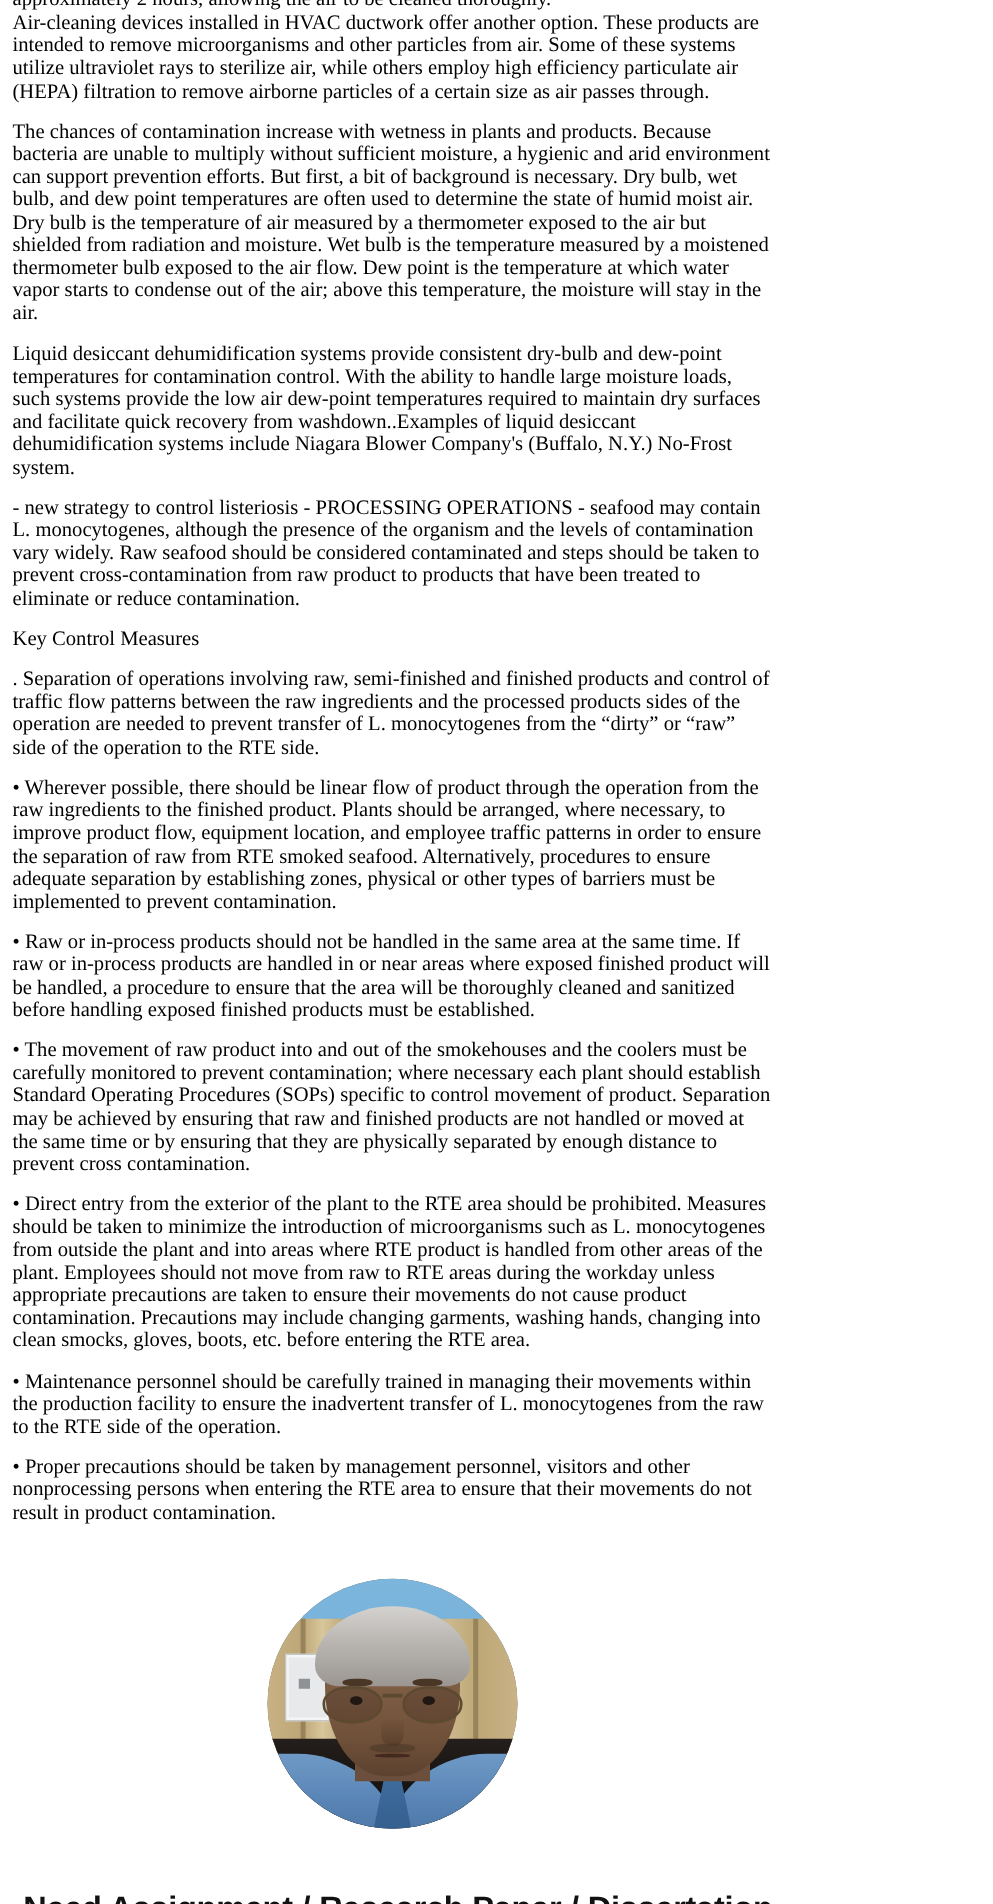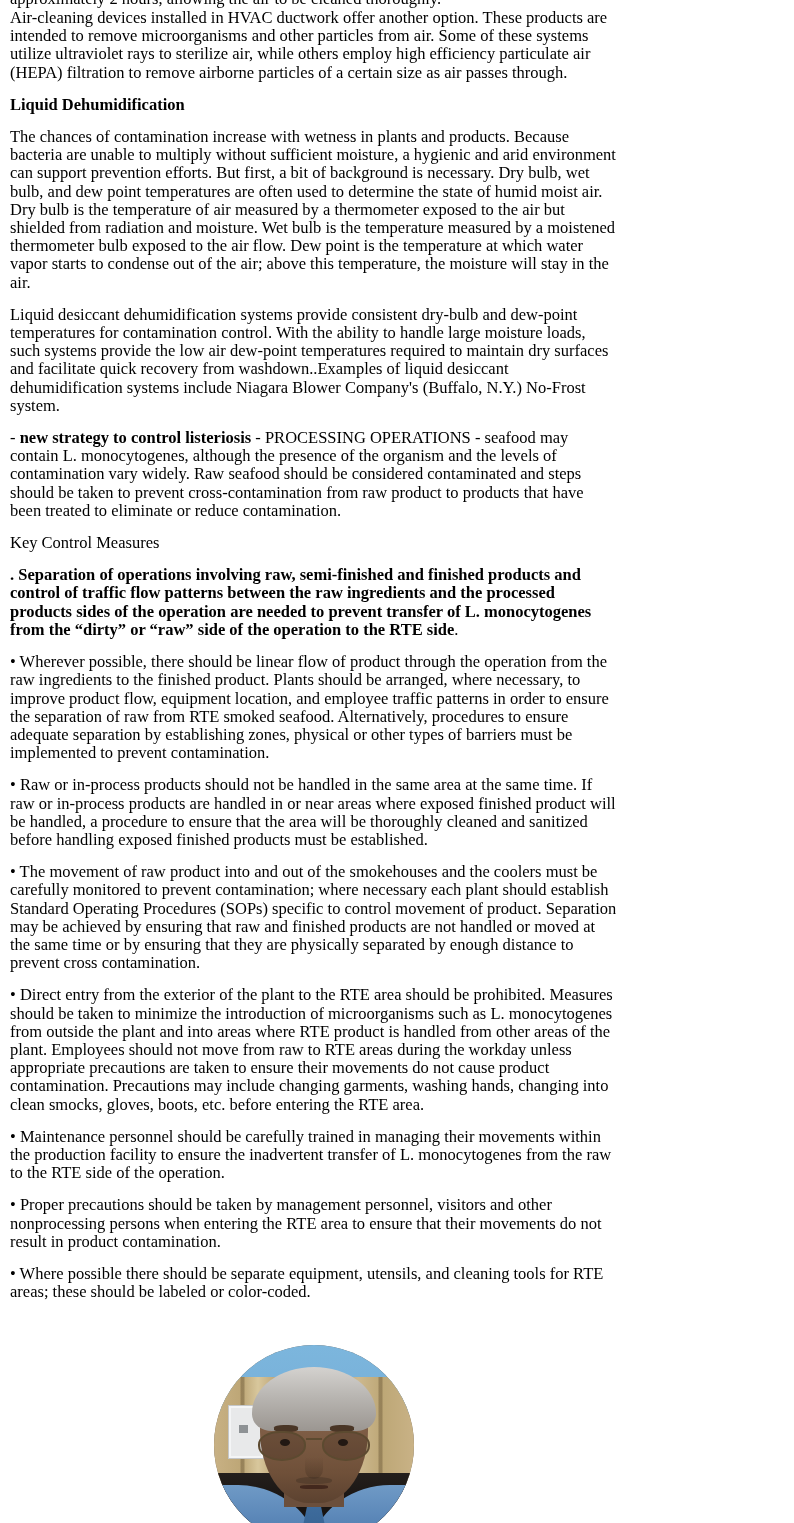--- a/index.html
+++ b/index.html
@@ -54,21 +54,21 @@
     font-weight: bold;
     margin: 0 0 14px 0;
   }
 
   p.bullet {
     font-size: 16.5px;
     line-height: 18.2px;
     margin: 4px 0 14px 0;
   }
 
-  .b { font-weight: bold; }
+  .b { font-weight: normal; }
 
   
   .avatar-wrap {
     width: 100%;
     display: flex;
     justify-content: center;
     margin-top: 44px;
   }
   .avatar {
     width: 200px;
@@ -261,21 +261,20 @@
 <body>
 
 <div class="page">
 
   <div class="clipped-line">
     <span class="inner">approximately 2 hours, allowing the air to be cleaned thoroughly.</span>
   </div>
 
   <p class="body-para">Air-cleaning devices installed in HVAC ductwork offer another option. These products are intended to remove microorganisms and other particles from air. Some of these systems utilize ultraviolet rays to sterilize air, while others employ high efficiency particulate air (HEPA) filtration to remove airborne particles of a certain size as air passes through.</p>
 
-  <h2 class="section-heading">Liquid Dehumidification</h2>
 
   <p class="body-para">The chances of contamination increase with wetness in plants and products. Because bacteria are unable to multiply without sufficient moisture, a hygienic and arid environment can support prevention efforts. But first, a bit of background is necessary. Dry bulb, wet bulb, and dew point temperatures are often used to determine the state of humid moist air. Dry bulb is the temperature of air measured by a thermometer exposed to the air but shielded from radiation and moisture. Wet bulb is the temperature measured by a moistened thermometer bulb exposed to the air flow. Dew point is the temperature at which water vapor starts to condense out of the air; above this temperature, the moisture will stay in the air.</p>
 
   <p class="body-para">Liquid desiccant dehumidification systems provide consistent dry-bulb and dew-point temperatures for contamination control. With the ability to handle large moisture loads, such systems provide the low air dew-point temperatures required to maintain dry surfaces and facilitate quick recovery from washdown..Examples of liquid desiccant dehumidification systems include Niagara Blower Company's (Buffalo, N.Y.) No-Frost system.</p>
 
   <p class="body-para"><span>- </span><span class="b">new strategy to control listeriosis</span><span> - PROCESSING OPERATIONS - seafood may contain L. monocytogenes, although the presence of the organism and the levels of contamination vary widely. Raw seafood should be considered contaminated and steps should be taken to prevent cross-contamination from raw product to products that have been treated to eliminate or reduce contamination.</span></p>
 
 
   <p class="body-para">Key Control Measures</p>
 
@@ -286,21 +285,20 @@
   <p class="bullet"><span>• </span><span>Raw or in-process products should not be handled in the same area at the same time. If raw or in-process products are handled in or near areas where exposed finished product will be handled, a procedure to ensure that the area will be thoroughly cleaned and sanitized before handling exposed finished products must be established.</span></p>
 
   <p class="bullet"><span>• </span><span>The movement of raw product into and out of the smokehouses and the coolers must be carefully monitored to prevent contamination; where necessary each plant should establish Standard Operating Procedures (SOPs) specific to control movement of product. Separation may be achieved by ensuring that raw and finished products are not handled or moved at the same time or by ensuring that they are physically separated by enough distance to prevent cross contamination.</span></p>
 
   <p class="bullet"><span>• </span><span>Direct entry from the exterior of the plant to the RTE area should be prohibited. Measures should be taken to minimize the introduction of microorganisms such as L. monocytogenes from outside the plant and into areas where RTE product is handled from other areas of the plant. Employees should not move from raw to RTE areas during the workday unless appropriate precautions are taken to ensure their movements do not cause product contamination. Precautions may include changing garments, washing hands, changing into clean smocks, gloves, boots, etc. before entering the RTE area.</span></p>
 
   <p class="bullet"><span>• </span><span>Maintenance personnel should be carefully trained in managing their movements within the production facility to ensure the inadvertent transfer of L. monocytogenes from the raw to the RTE side of the operation.</span></p>
 
   <p class="bullet"><span>• </span><span>Proper precautions should be taken by management personnel, visitors and other nonprocessing persons when entering the RTE area to ensure that their movements do not result in product contamination.</span></p>
 
-  <p class="bullet"><span>• </span><span>Where possible there should be separate equipment, utensils, and cleaning tools for RTE areas; these should be labeled or color-coded.</span></p>
 
   <div class="avatar-wrap">
     <div class="avatar" role="img">
       <div class="ph-sky"></div>
       <div class="ph-wall"></div>
       <div class="ph-wall-lines"></div>
       <div class="ph-switch"></div>
       <div class="ph-dark"></div>
       <div class="ph-shirt-l"></div>
       <div class="ph-shirt-r"></div>

